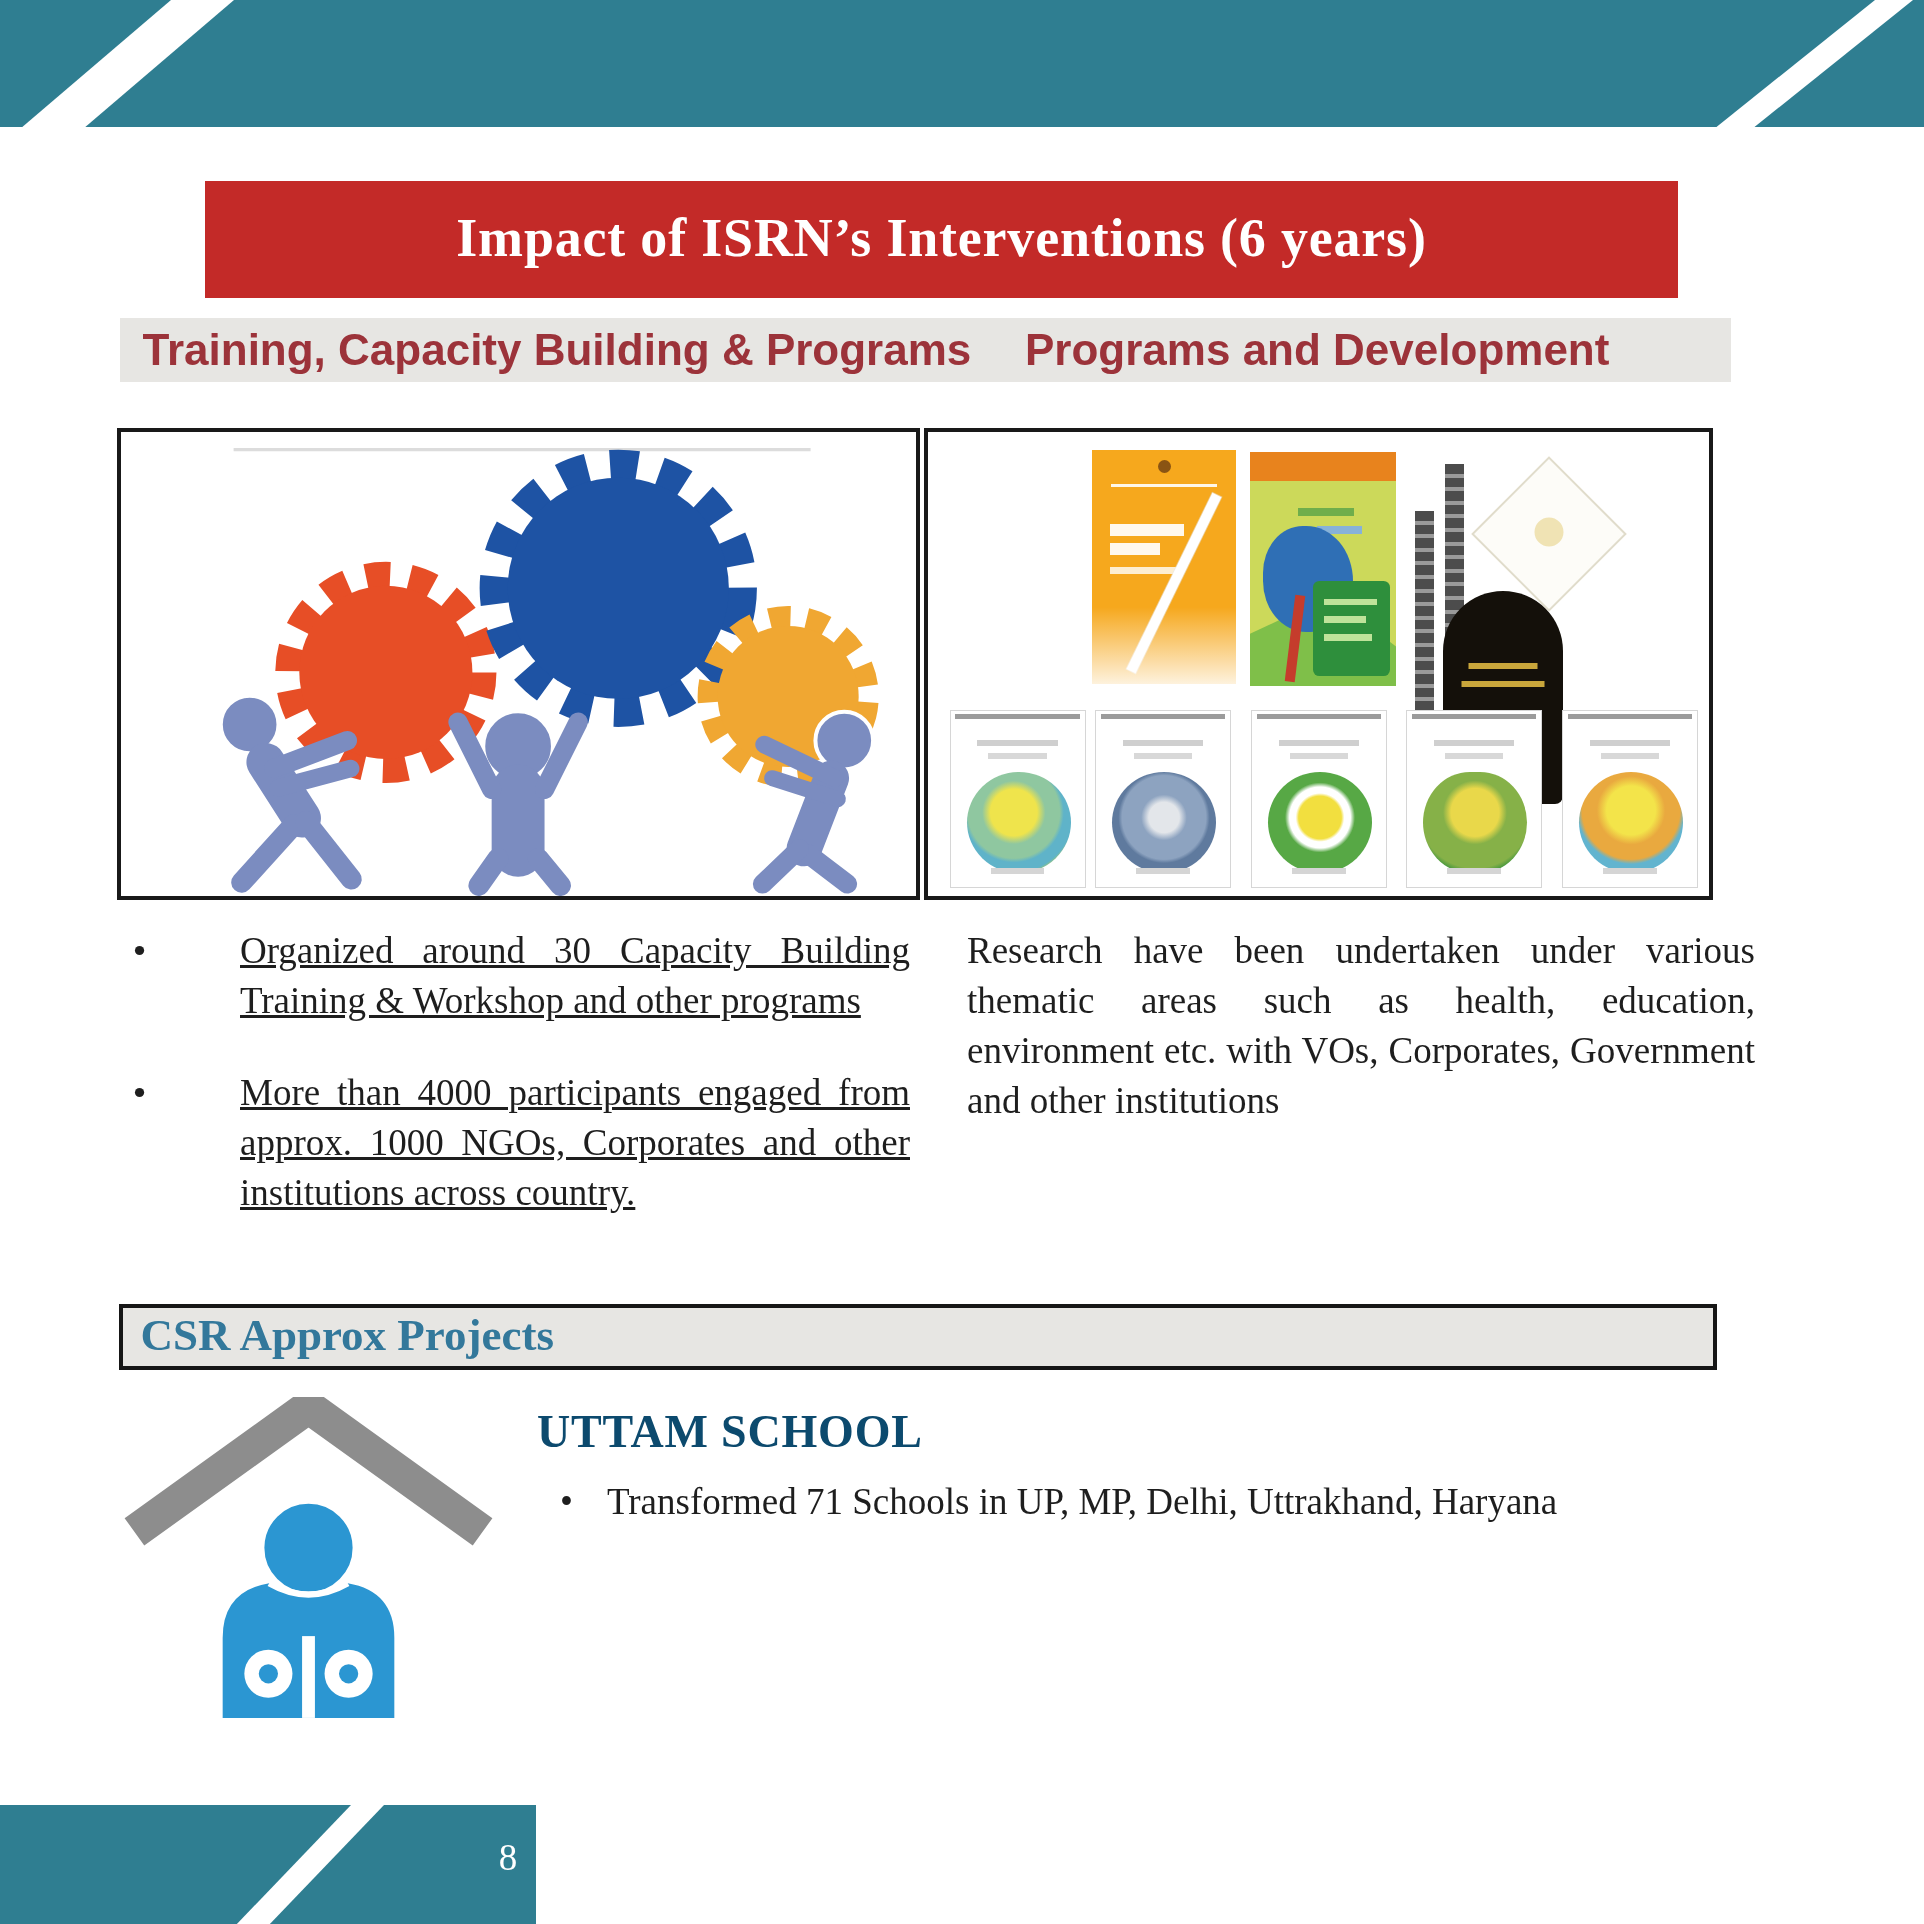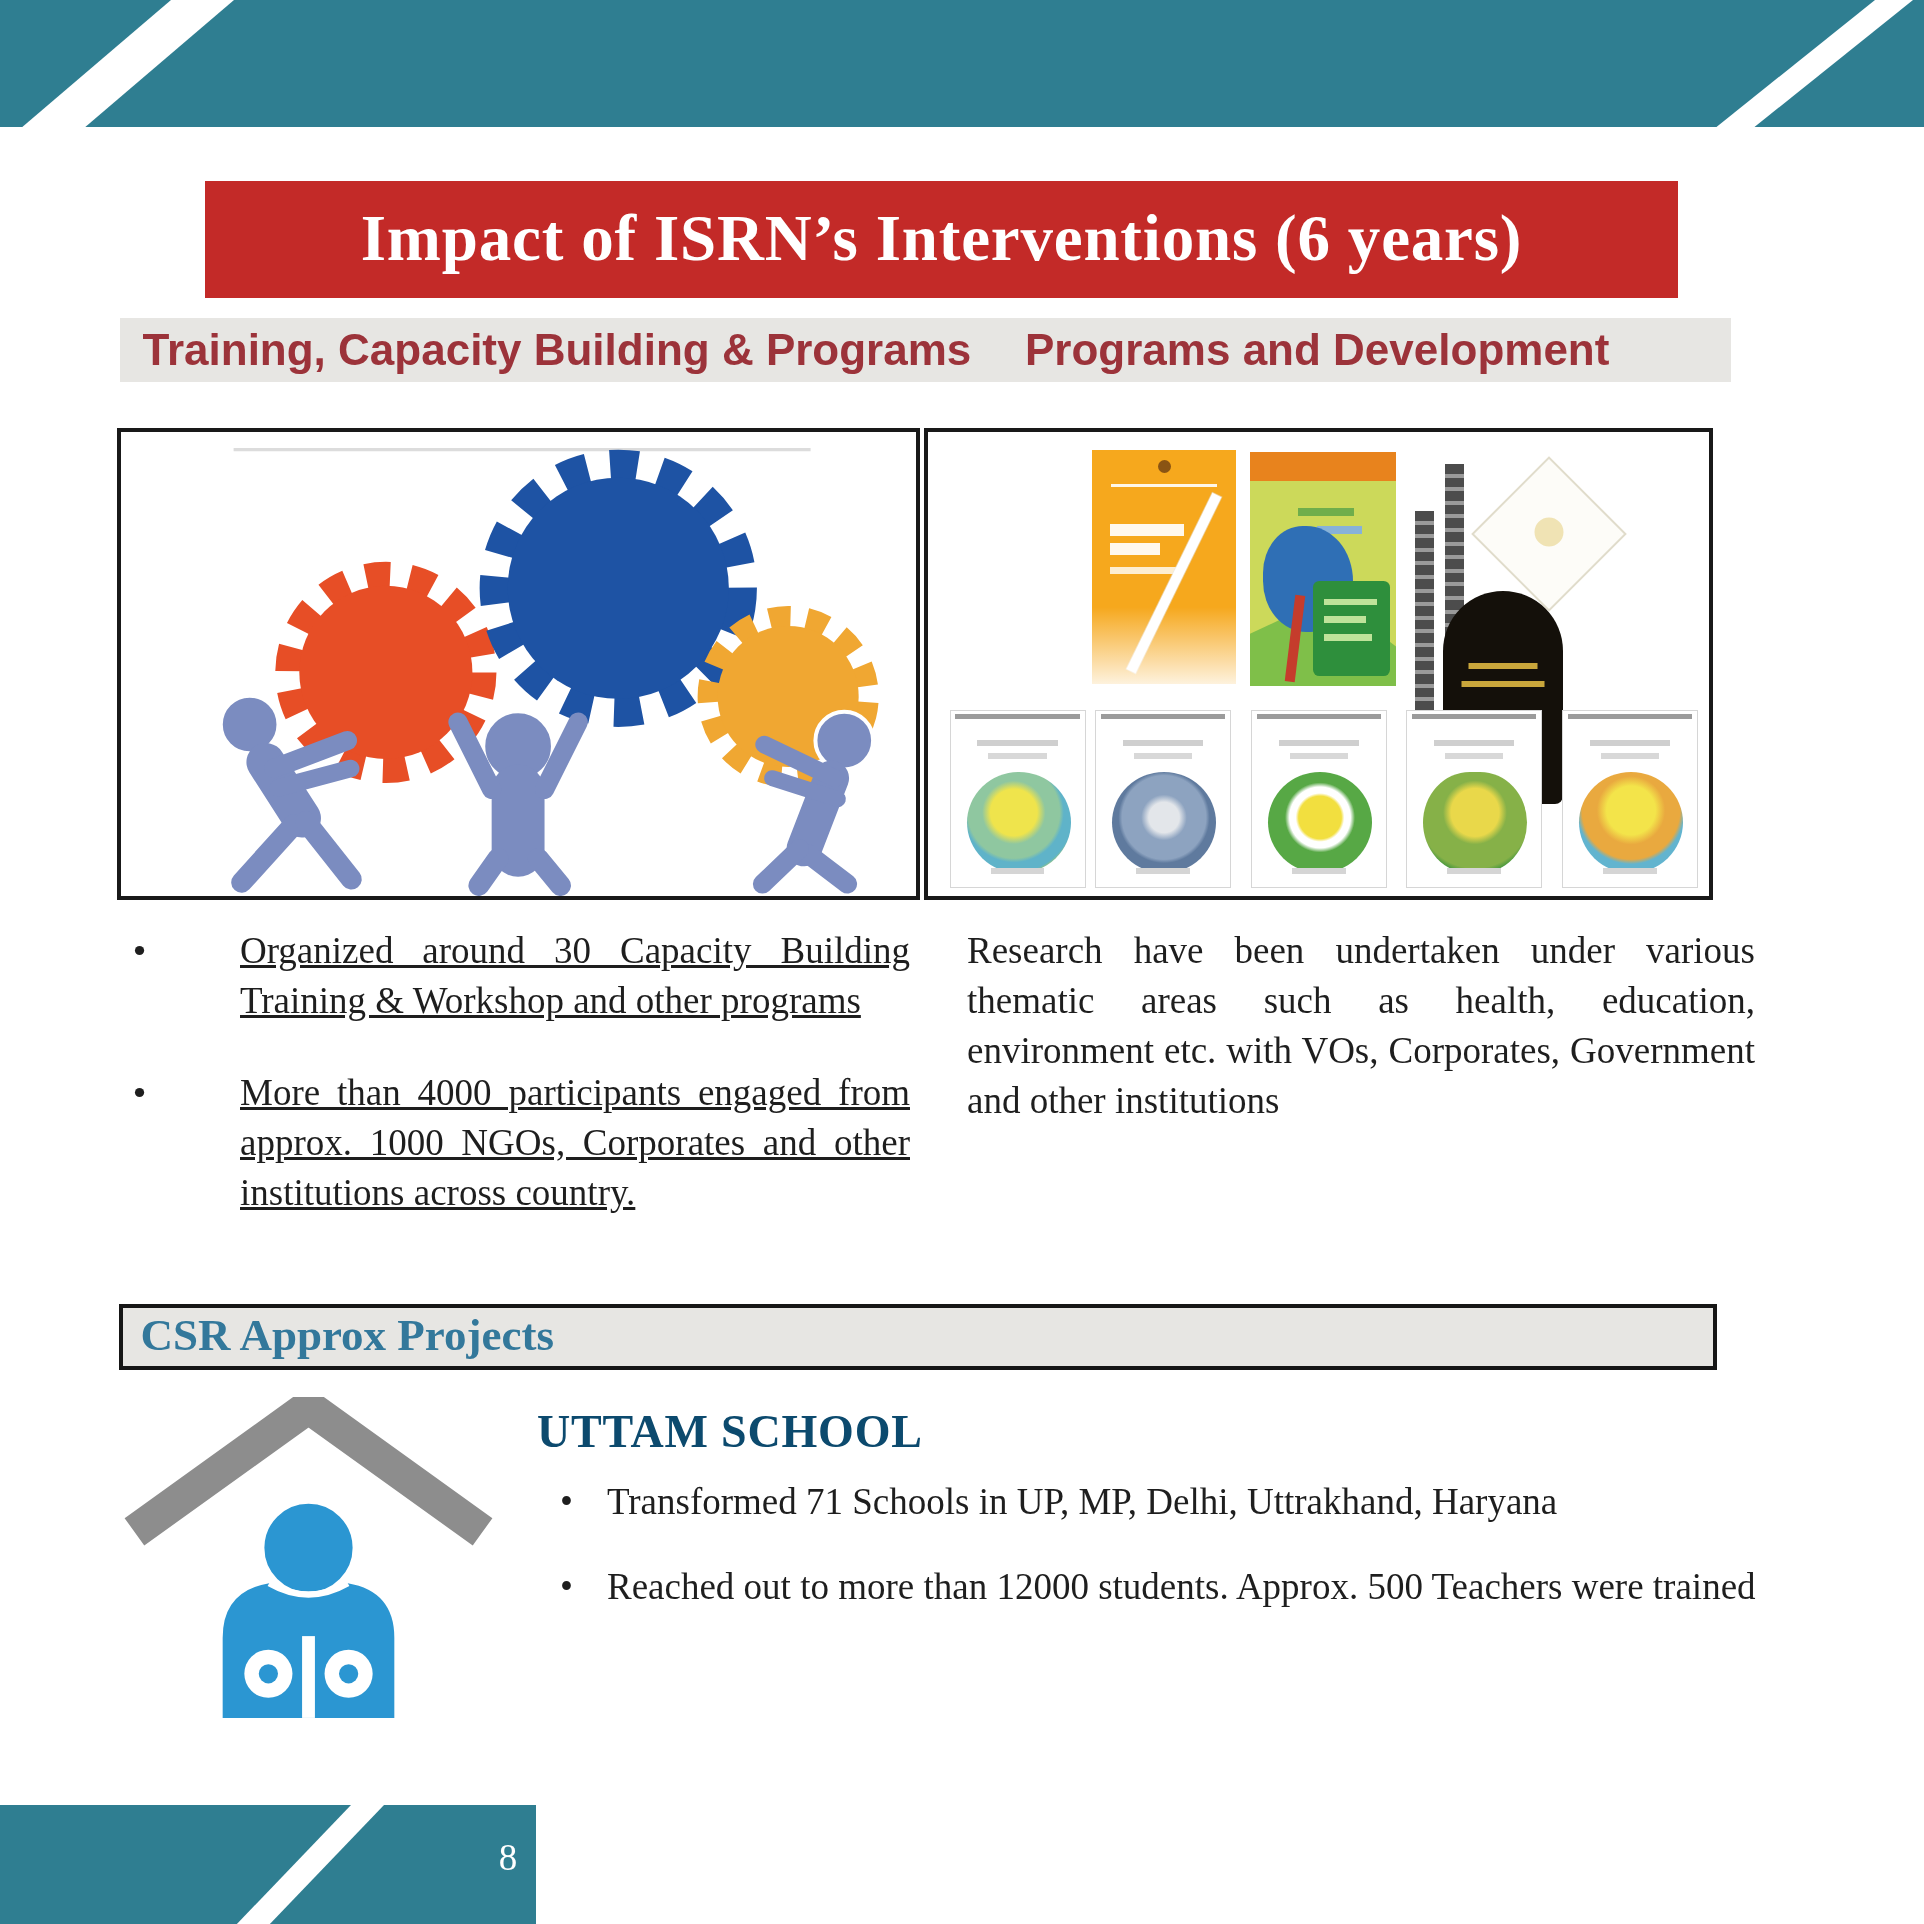--- a/index.html
+++ b/index.html
@@ -7,21 +7,21 @@
         font-family:"Liberation Serif",serif;color:#1e1e1e;}
 
   
   .band{position:absolute;left:0;top:0;width:1925px;height:127px;background:#2f7e91;overflow:hidden;}
   .stripe{position:absolute;top:0;height:127px;background:#ffffff;}
   .stripe-l{left:171px;width:63px;transform:skewX(-49.5deg);transform-origin:0 0;}
   .stripe-r{left:1875px;width:38px;transform:skewX(-51.3deg);transform-origin:0 0;}
 
   
   .banner{position:absolute;left:205px;top:181px;width:1473px;height:117px;background:#c32a28;}
-  .banner h1{margin:0;font-size:65px;line-height:115px;font-weight:bold;color:#ffffff;
+  .banner h1{margin:0;font-size:54px;line-height:115px;font-weight:bold;color:#ffffff;
              text-align:center;letter-spacing:0.8px;}
 
   
   .tabsbar{position:absolute;left:120px;top:318px;width:1611px;height:64px;background:#e7e6e3;}
   .tabsbar .tab{position:absolute;top:0;line-height:64px;
                 font-family:"Liberation Sans",sans-serif;font-weight:bold;font-size:44px;color:#9c333a;}
   .tab-left{left:22.5px;}
   .tab-right{left:905px;}
 
   
@@ -268,21 +268,20 @@
     <circle cx="185" cy="345" r="30" fill="#ffffff"></circle>
       <circle cx="185" cy="345" r="12" fill="#2b96d2"></circle>
     <circle cx="285" cy="345" r="30" fill="#ffffff"></circle>
       <circle cx="285" cy="345" r="12" fill="#2b96d2"></circle>
   </svg>
 
   <div class="uttam-title">UTTAM SCHOOL</div>
   <div class="uttam-list">
     <ul class="slist">
       <li>Transformed 71 Schools in UP, MP, Delhi, Uttrakhand, Haryana</li>
-      <li>Reached out to more than 12000 students. Approx. 500 Teachers were trained</li>
     </ul>
   </div>
 
   <div class="footblock">
     <div class="foot-stripe"></div>
   </div>
   <div class="pagenum">8</div>
 
 </div>
 

